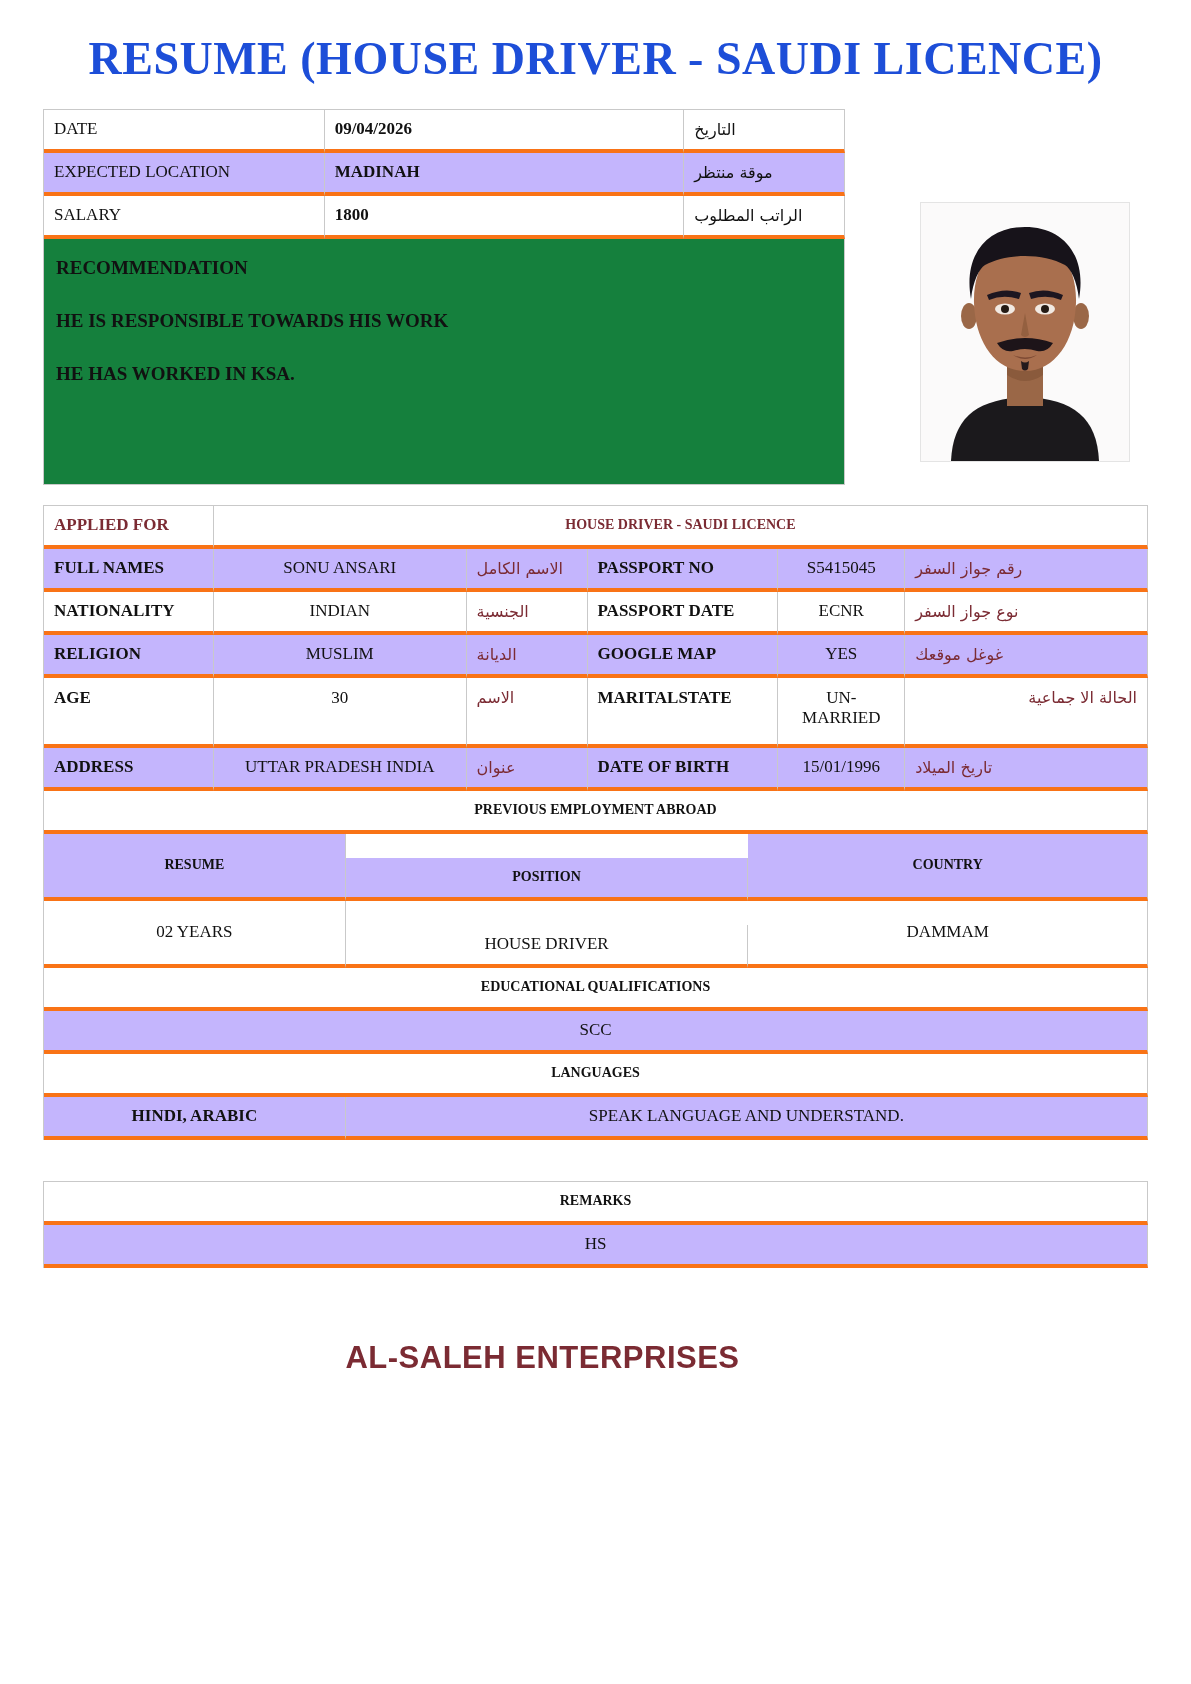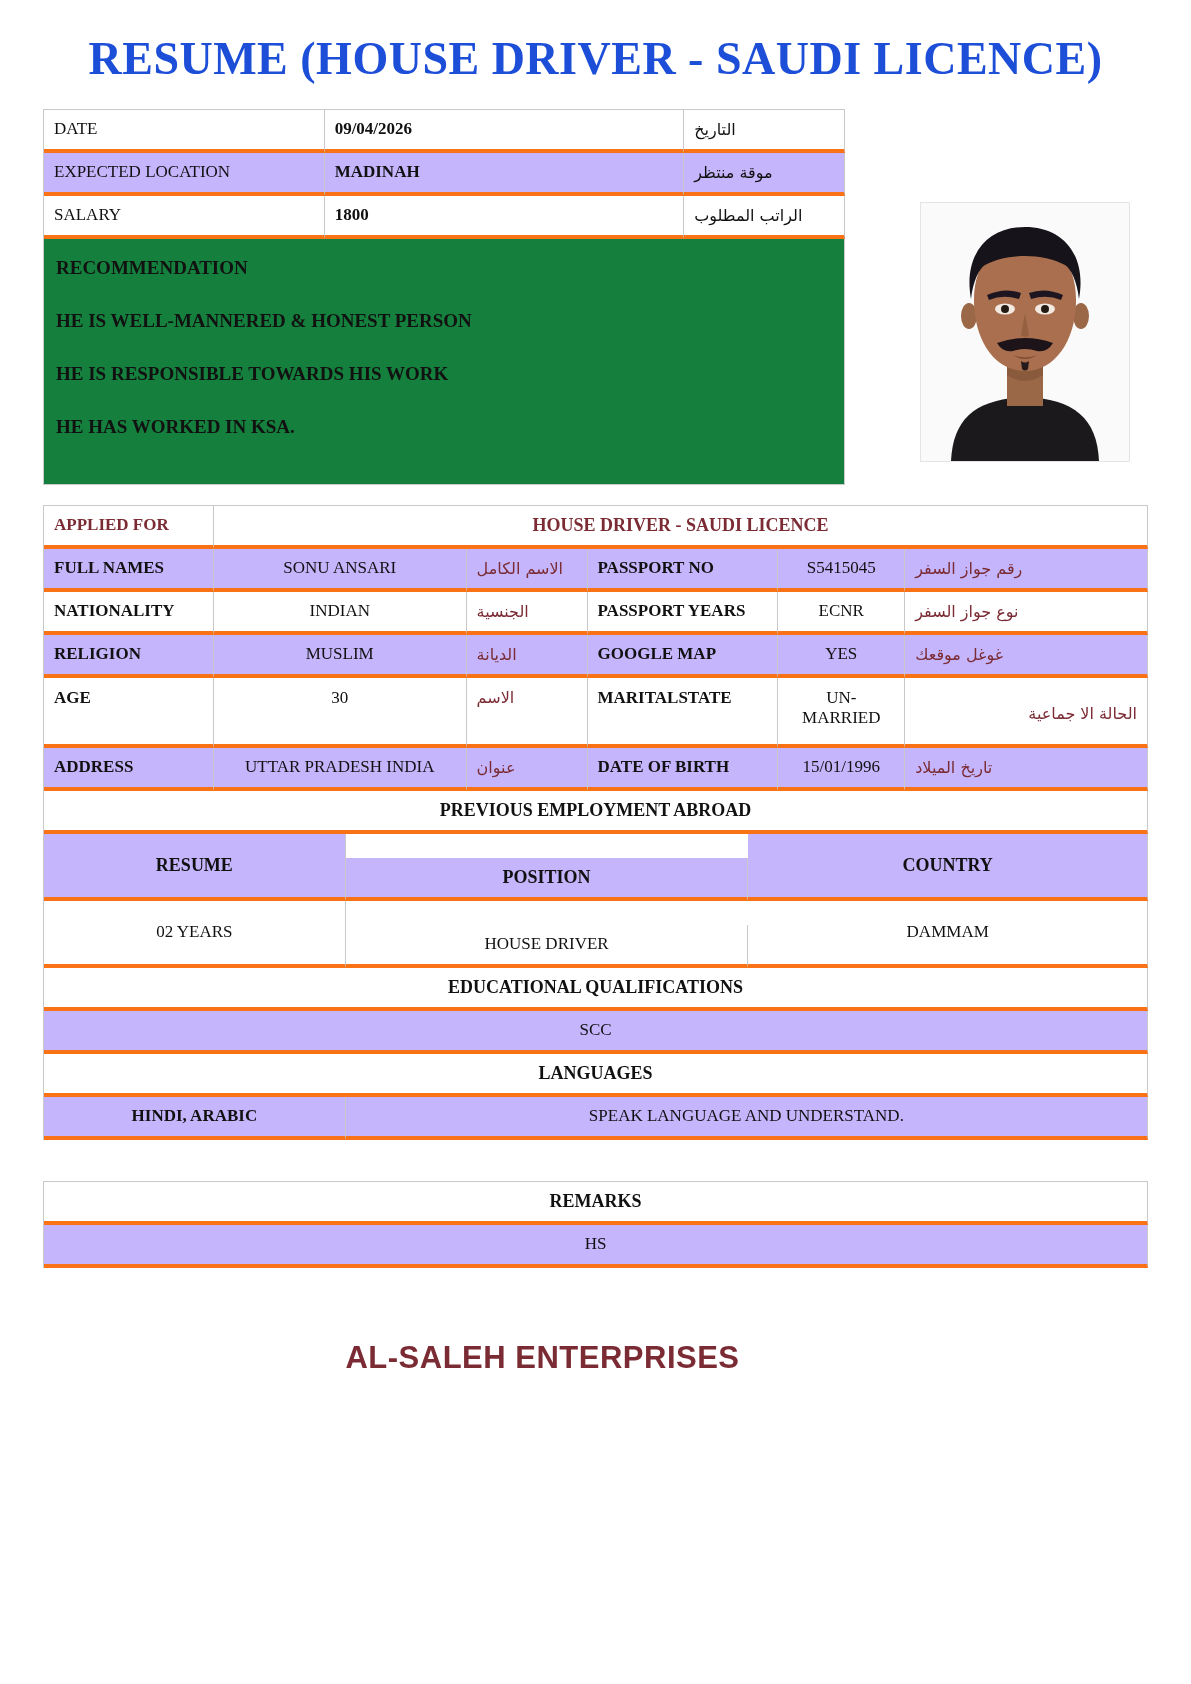--- a/index.html
+++ b/index.html
@@ -53,21 +53,21 @@
   .d-c6 { width:243px; }
   .d-span { width:935px; }
   .full { width:1105px; }
   .e-c1 { width:302px; }
   .e-c2 { width:403px;margin-top:24px; }
   .e-c3 { width:400px; }
   .l-c2 { width:803px; }
   .row-tall .td { min-height:70px; }
   .wrap-narrow { display:block; max-width:104px; margin:0 auto; overflow-wrap:break-word; text-align:center; }
   .wrap-narrow-ar { display:block; max-width:118px; margin-left:auto; overflow-wrap:break-word; text-align:right; }
-  .sec { font-size:18px; }
+  .sec { font-size:14px; }
 
   
   .rtbl { width:1105px; margin-top:41px; }
 
   .footer-brand {
     margin-top:72px; text-align:center; transform:translateX(-53px);
     font-family:"Liberation Sans","DejaVu Sans",sans-serif;
     font-size:31px; font-weight:bold; color:#7b2b33; letter-spacing:0.5px;
   }
 </style>
@@ -92,21 +92,20 @@
       </div>
       <div class="tr">
         <div class="td h-c1">SALARY</div>
         <div class="td h-c2 bold">1800</div>
         <div class="td h-c3 right ar" dir="rtl">الراتب المطلوب</div>
       </div>
     </div>
 
     <div class="recommendation">
       <p>RECOMMENDATION</p>
-      <p>HE IS WELL-MANNERED &amp; HONEST PERSON</p>
       <p>HE IS RESPONSIBLE TOWARDS HIS WORK</p>
       <p>HE HAS WORKED IN KSA.</p>
     </div>
 
     <div class="photo">
       <svg width="208" height="258" viewBox="0 0 208 258" xmlns="http://www.w3.org/2000/svg">
         <rect x="0" y="0" width="208" height="258" fill="#fbfafa"></rect>
 
         <path d="M30 258 C32 215 55 196 104 194 C153 196 176 215 178 258 Z" fill="#1b191c"></path>
 
@@ -151,21 +150,21 @@
       <div class="td d-c3 gray right ar maroon" dir="rtl">الاسم الكامل</div>
       <div class="td d-c4 gray bold">PASSPORT NO</div>
       <div class="td d-c5 gray center">S5415045</div>
       <div class="td d-c6 gray right ar maroon" dir="rtl">رقم جواز السفر</div>
     </div>
 
     <div class="tr">
       <div class="td d-c1 bold">NATIONALITY</div>
       <div class="td d-c2 center">INDIAN</div>
       <div class="td d-c3 right ar maroon" dir="rtl">الجنسية</div>
-      <div class="td d-c4 bold">PASSPORT YEARS</div>
+      <div class="td d-c4 bold">PASSPORT DATE</div>
       <div class="td d-c5 center">ECNR</div>
       <div class="td d-c6 right ar maroon" dir="rtl">نوع جواز السفر</div>
     </div>
 
     <div class="tr">
       <div class="td d-c1 gray bold">RELIGION</div>
       <div class="td d-c2 gray center">MUSLIM</div>
       <div class="td d-c3 gray right ar maroon" dir="rtl">الديانة</div>
       <div class="td d-c4 gray bold">GOOGLE MAP</div>
       <div class="td d-c5 gray center">YES</div>
@@ -173,21 +172,21 @@
     </div>
 
     <div class="tr row-tall">
       <div class="td d-c1 bold" style="align-items:flex-start; padding-top:10px;">AGE</div>
       <div class="td d-c2 center" style="align-items:flex-start; padding-top:10px;">30</div>
       <div class="td d-c3 right ar maroon" dir="rtl" style="align-items:flex-start; padding-top:10px;">الاسم</div>
       <div class="td d-c4 bold" style="align-items:flex-start; padding-top:10px;">MARITALSTATE</div>
       <div class="td d-c5 center" style="align-items:flex-start; padding-top:10px;">
           <span class="wrap-narrow">UN-MARRIED</span>
         </div>
-      <div class="td d-c6 right ar maroon" dir="rtl" style="align-items:center; padding-top:10px;">
+      <div class="td d-c6 right ar maroon" dir="rtl" style="align-items:flex-start; padding-top:10px;">
           <span class="wrap-narrow-ar">الحالة الا جماعية</span>
         </div>
     </div>
 
     <div class="tr">
       <div class="td d-c1 gray bold">ADDRESS</div>
       <div class="td d-c2 gray center">UTTAR PRADESH INDIA</div>
       <div class="td d-c3 gray right ar maroon" dir="rtl">عنوان</div>
       <div class="td d-c4 gray bold">DATE OF BIRTH</div>
       <div class="td d-c5 gray center">15/01/1996</div>

